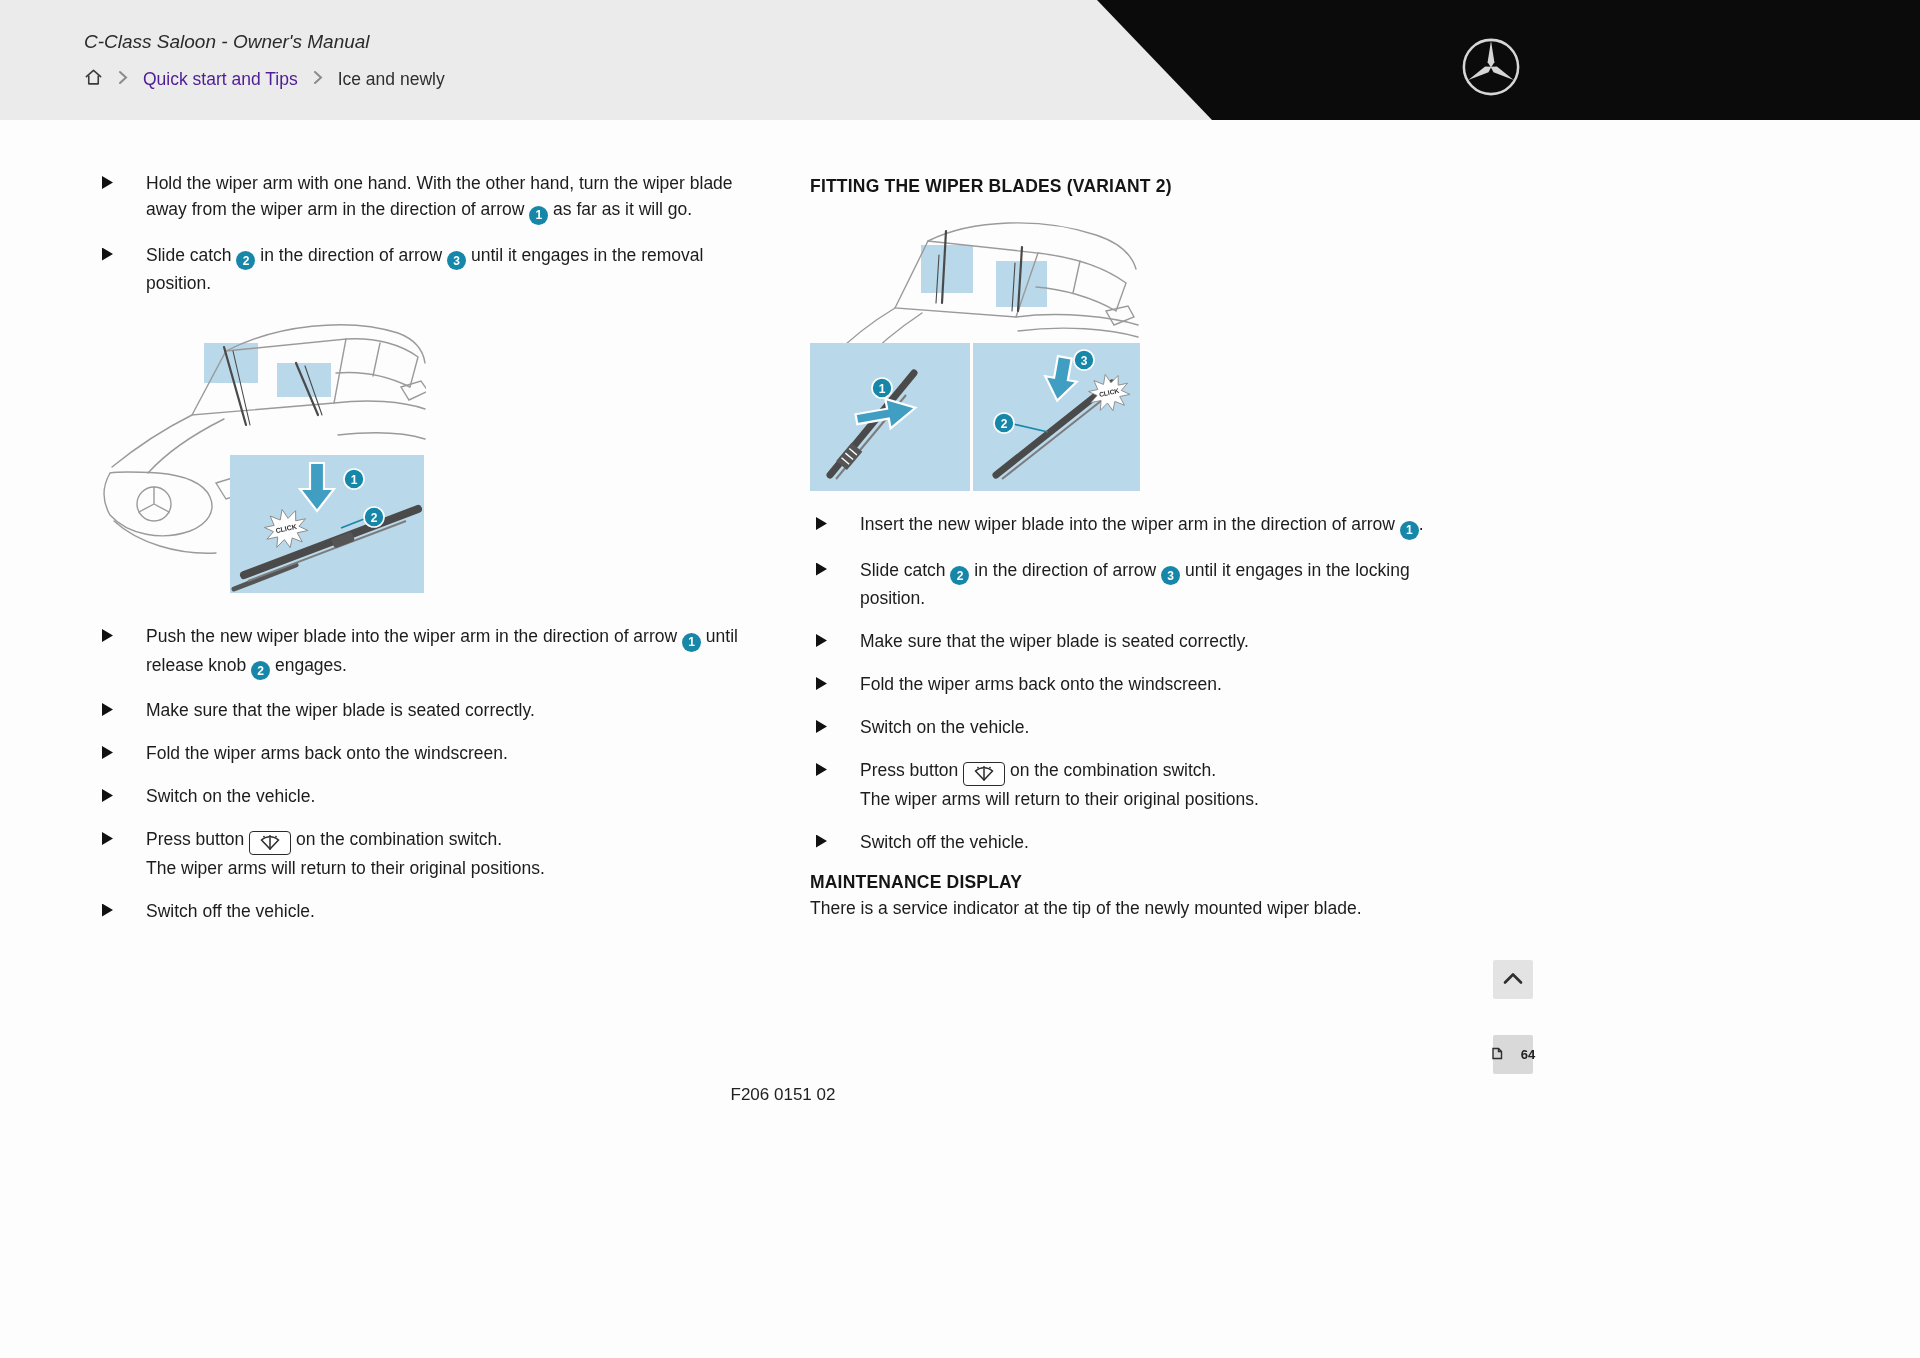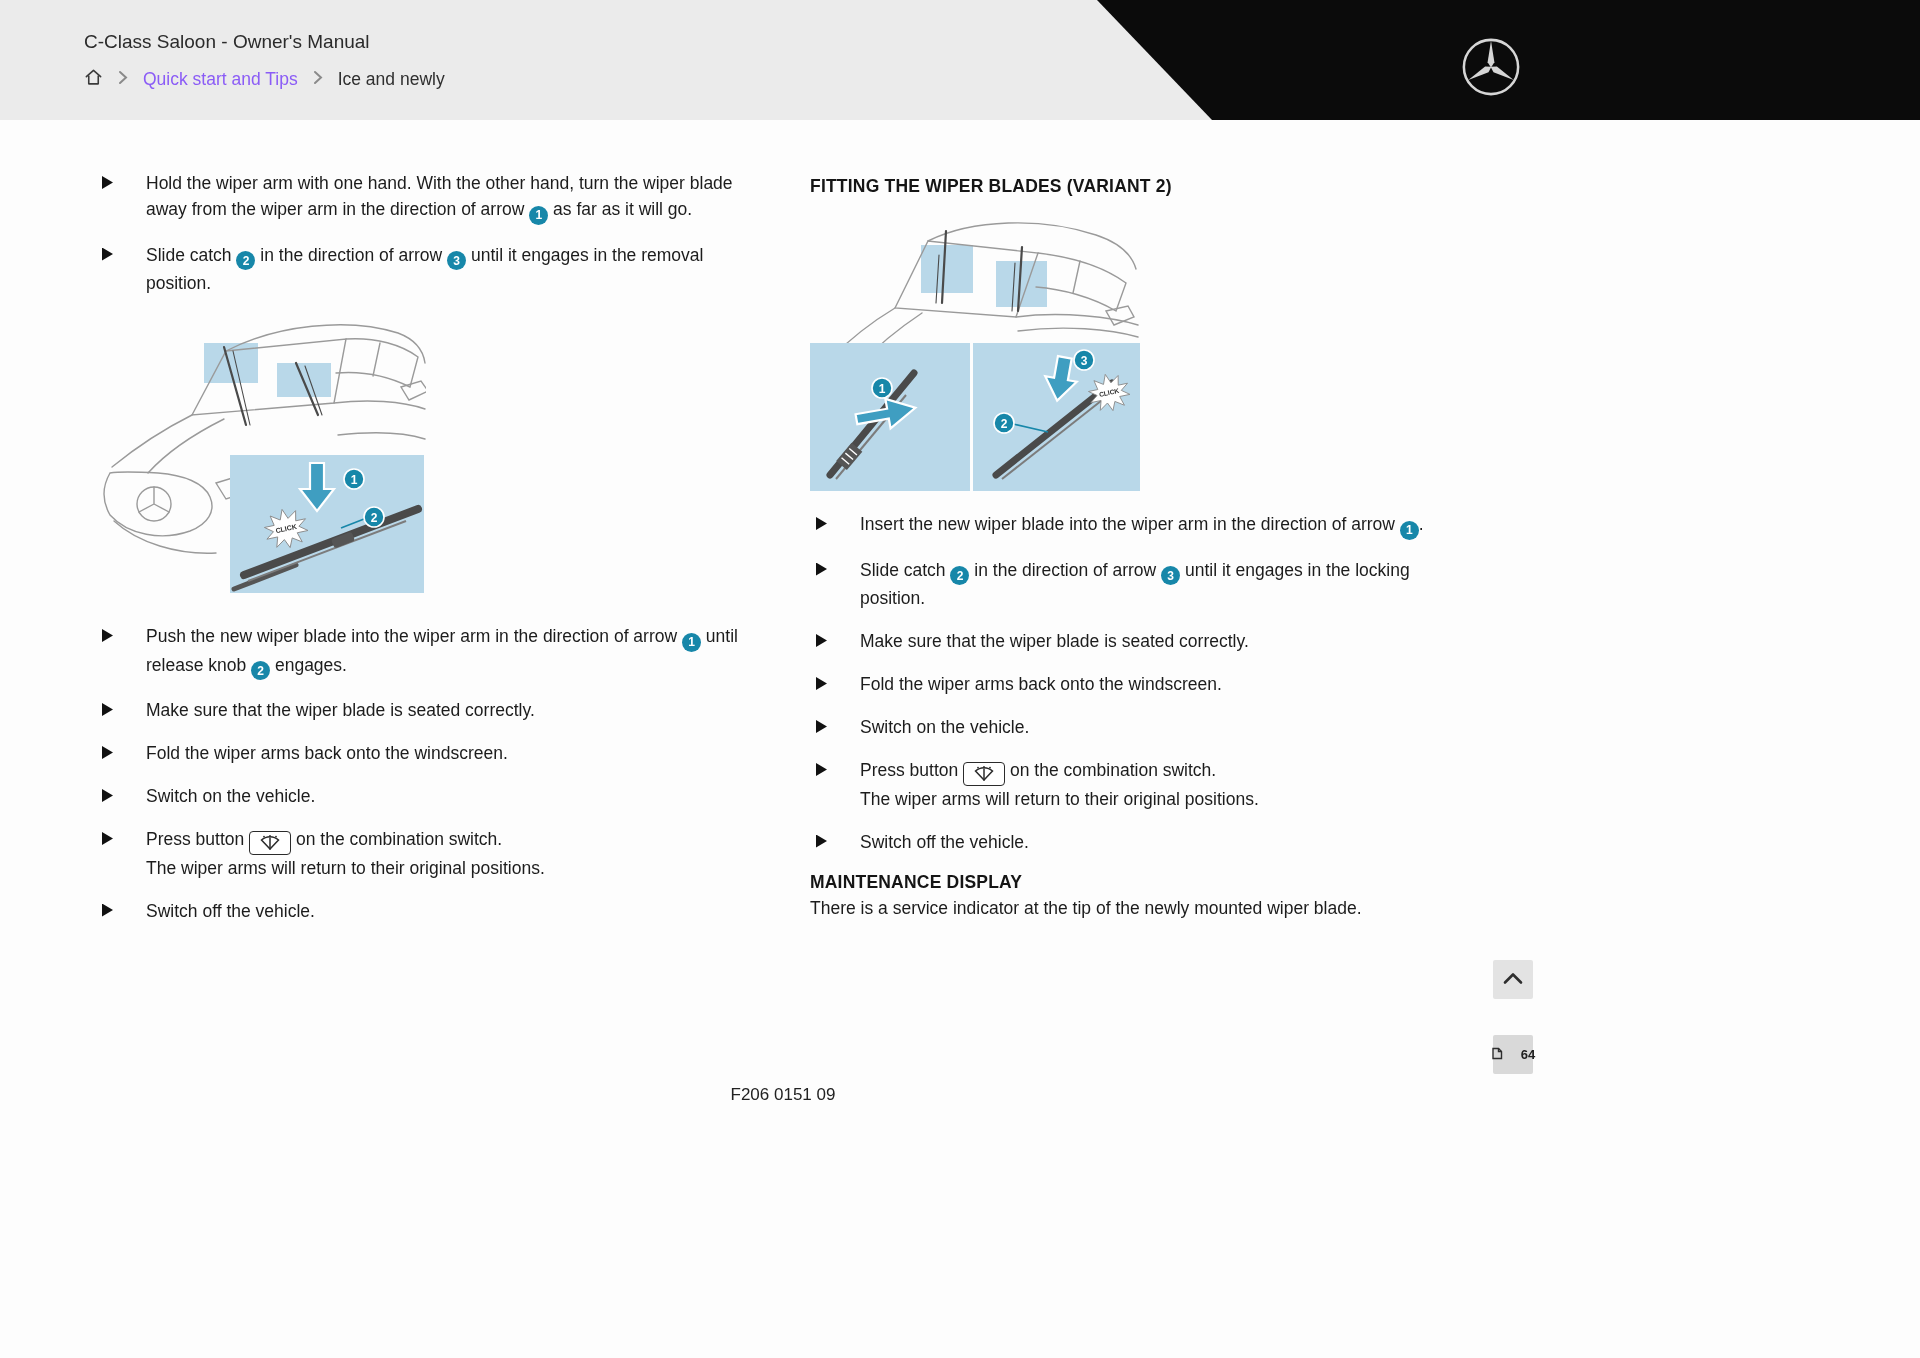--- a/index.html
+++ b/index.html
@@ -5,23 +5,23 @@
   html,body{margin:0;padding:0;}
   body{
     width:1920px;height:1358px;position:relative;overflow:hidden;
     background:#fdfdfd;color:#1c1c1c;
     font-family:"Liberation Sans","DejaVu Sans",sans-serif;
   }
   
   .header{position:relative;width:1920px;height:120px;background:#ebebeb;}
   .header-black{position:absolute;top:0;left:0;width:1920px;height:120px;background:#0b0b0b;
     clip-path:polygon(1097px 0px,1920px 0px,1920px 120px,1212px 120px);}
-  .header-title{position:absolute;left:84px;top:31px;font-size:19px;color:#2b2b2b;}
+  .header-title{position:absolute;left:84px;top:31px;font-size:19px;color:#2b2b2b;font-style:italic;}
   .breadcrumb{position:absolute;left:84px;top:64px;height:30px;display:flex;align-items:center;gap:15px;}
-  .crumb-link{font-size:17.5px;color:#8b5cf6;cursor:pointer;}
+  .crumb-link{font-size:17.5px;color:#4c1d95;cursor:pointer;}
   .crumb-current{font-size:17.5px;color:#2f2f2f;cursor:pointer;}
   .star-logo{position:absolute;left:1460px;top:36px;}
   
   .main{display:flex;gap:54px;padding:50px 0 0 96px;}
   .col-left{width:660px;flex:0 0 auto;}
   .col-right{width:665px;flex:0 0 auto;}
   .bullets{list-style:none;margin:0;padding:0;}
   .bullets li{display:flex;align-items:flex-start;margin-bottom:17px;}
   .tri{flex:0 0 auto;width:11px;height:13px;margin:6px 0 0 6px;background:#111;
     clip-path:polygon(0 0,100% 50%,0 100%);}
@@ -314,21 +314,21 @@
             <div class="line">Switch off the vehicle.</div>
           </div>
         </li>
       </ul>
 
     <h2 class="sec-title" style="margin-top:14px;margin-bottom:2px;">MAINTENANCE DISPLAY</h2>
     <p class="maint-text">There is a service indicator at the tip of the newly mounted wiper blade.</p>
   </div>
 </div>
 
-<div class="doc-code">F206 0151 09</div>
+<div class="doc-code">F206 0151 02</div>
 
 <button class="fab fab-top">
   <span>
     <svg width="22" height="14" viewBox="0 0 22 14" fill="none" stroke="#2e2e2e" stroke-width="2.6" stroke-linecap="round" stroke-linejoin="round">
         <polyline points="3,11.5 11,3.5 19,11.5"></polyline>
       </svg>
   </span>
 </button>
 
 <button class="fab fab-page">

